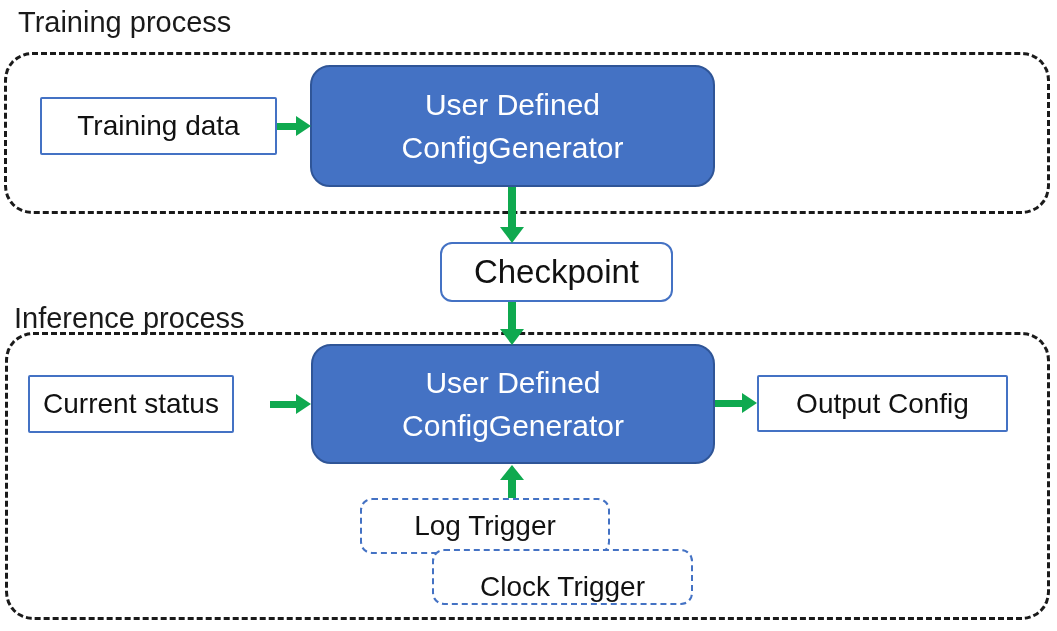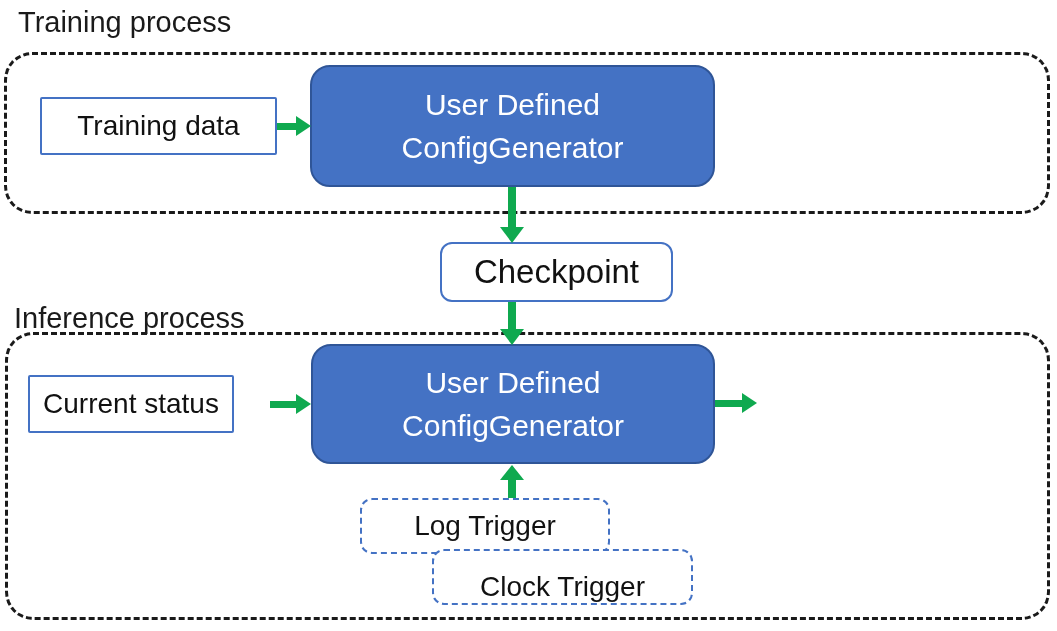--- a/index.html
+++ b/index.html
@@ -160,20 +160,23 @@
   <div class="abs generator-box" style="left:311px; top:344px; width:404px; height:120px;">
     <span>User Defined</span>
     <span>ConfigGenerator</span>
   </div>
 
   <div class="abs arrow-right" style="left:715px; top:393px; width:42px; height:20px;">
     <div class="shaft"></div>
     <div class="head"></div>
   </div>
 
+  <div class="abs io-box" style="left:757px; top:375px; width:251px; height:57px;">
+    <span>Output Config</span>
+  </div>
 
   <div class="abs arrow-up" style="left:500px; top:465px; width:24px; height:33px;">
     <div class="head"></div>
     <div class="shaft"></div>
   </div>
 
   <div class="abs trigger-box" style="left:360px; top:498px; width:250px; height:56px; z-index:3;">
     <span>Log Trigger</span>
   </div>
 

